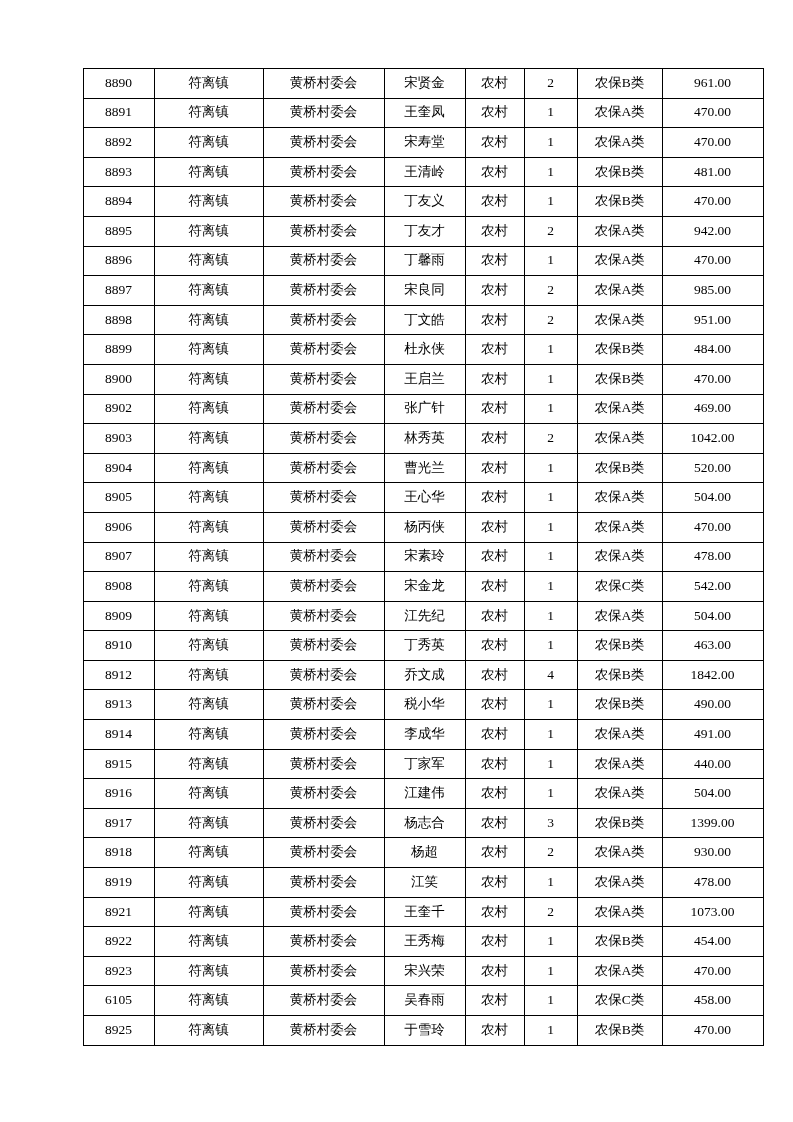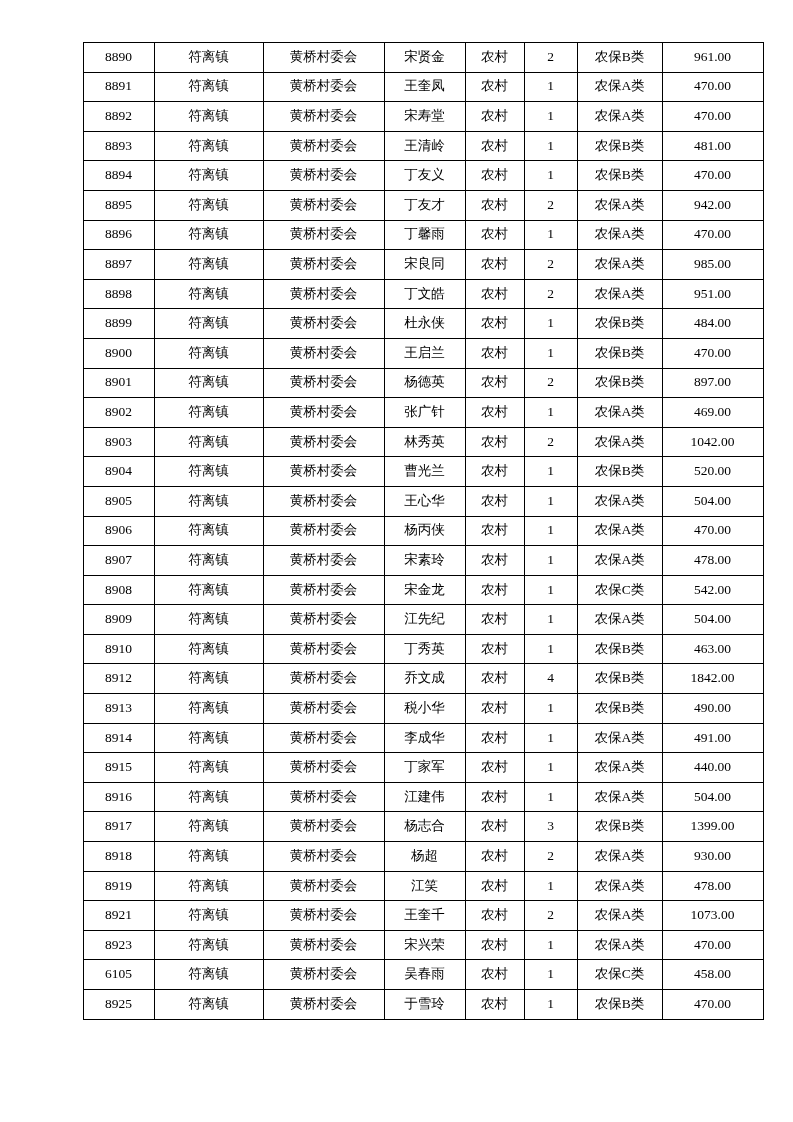--- a/index.html
+++ b/index.html
@@ -11,21 +11,21 @@
     width: 793px;
     height: 1122px;
     font-family: "Liberation Serif", "DejaVu Serif", serif;
     color: #000000;
   }
   .page {
     position: relative;
     width: 783px;
     height: 1122px;
     box-sizing: border-box;
-    padding: 42px 0 0 0;
+    padding: 68px 0 0 0;
   }
   .table-wrap {
     width: 618px;
     margin: 0 auto;
   }
   table.data-table {
     border-collapse: collapse;
     table-layout: fixed;
     width: 618px;
   }
@@ -167,30 +167,20 @@
             <td class="c-seq">8900</td>
             <td class="c-town">符离镇</td>
             <td class="c-vill">黄桥村委会</td>
             <td class="c-name">王启兰</td>
             <td class="c-type">农村</td>
             <td class="c-count">1</td>
             <td class="c-cat">农保B类</td>
             <td class="c-amt">470.00</td>
           </tr>
           <tr>
-            <td class="c-seq">8901</td>
-            <td class="c-town">符离镇</td>
-            <td class="c-vill">黄桥村委会</td>
-            <td class="c-name">杨德英</td>
-            <td class="c-type">农村</td>
-            <td class="c-count">2</td>
-            <td class="c-cat">农保B类</td>
-            <td class="c-amt">897.00</td>
-          </tr>
-          <tr>
             <td class="c-seq">8902</td>
             <td class="c-town">符离镇</td>
             <td class="c-vill">黄桥村委会</td>
             <td class="c-name">张广针</td>
             <td class="c-type">农村</td>
             <td class="c-count">1</td>
             <td class="c-cat">农保A类</td>
             <td class="c-amt">469.00</td>
           </tr>
           <tr>
@@ -355,20 +345,30 @@
           </tr>
           <tr>
             <td class="c-seq">8921</td>
             <td class="c-town">符离镇</td>
             <td class="c-vill">黄桥村委会</td>
             <td class="c-name">王奎千</td>
             <td class="c-type">农村</td>
             <td class="c-count">2</td>
             <td class="c-cat">农保A类</td>
             <td class="c-amt">1073.00</td>
+          </tr>
+          <tr>
+            <td class="c-seq">8922</td>
+            <td class="c-town">符离镇</td>
+            <td class="c-vill">黄桥村委会</td>
+            <td class="c-name">王秀梅</td>
+            <td class="c-type">农村</td>
+            <td class="c-count">1</td>
+            <td class="c-cat">农保B类</td>
+            <td class="c-amt">454.00</td>
           </tr>
           <tr>
             <td class="c-seq">8923</td>
             <td class="c-town">符离镇</td>
             <td class="c-vill">黄桥村委会</td>
             <td class="c-name">宋兴荣</td>
             <td class="c-type">农村</td>
             <td class="c-count">1</td>
             <td class="c-cat">农保A类</td>
             <td class="c-amt">470.00</td>

